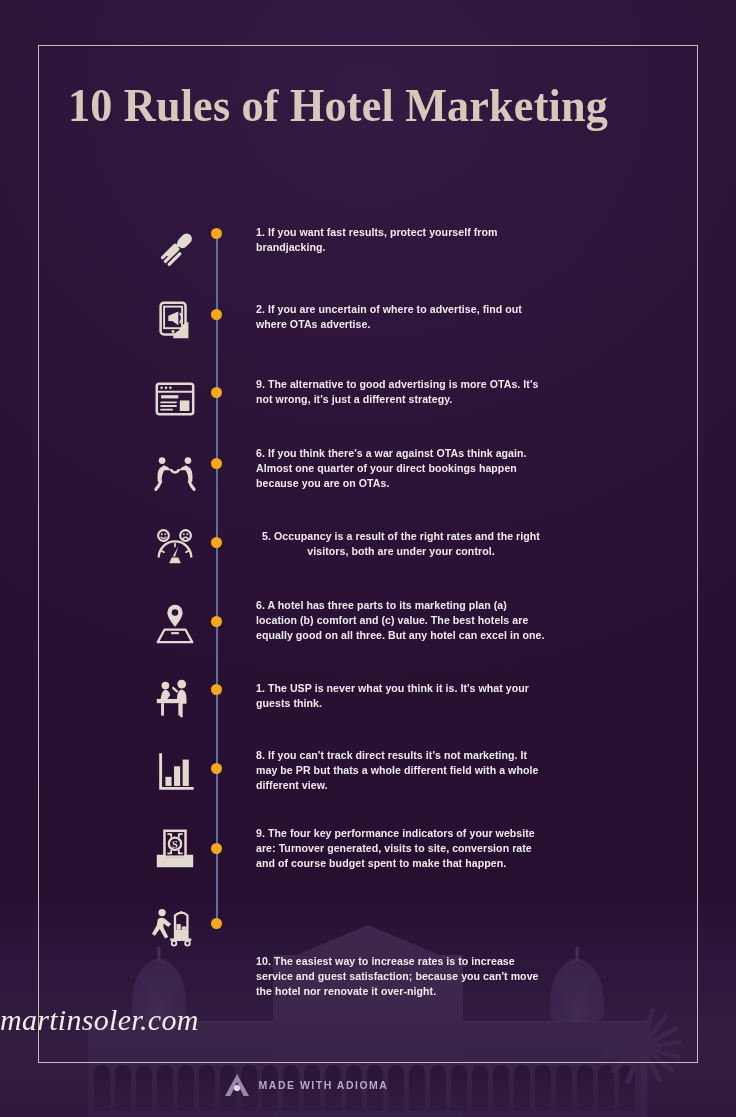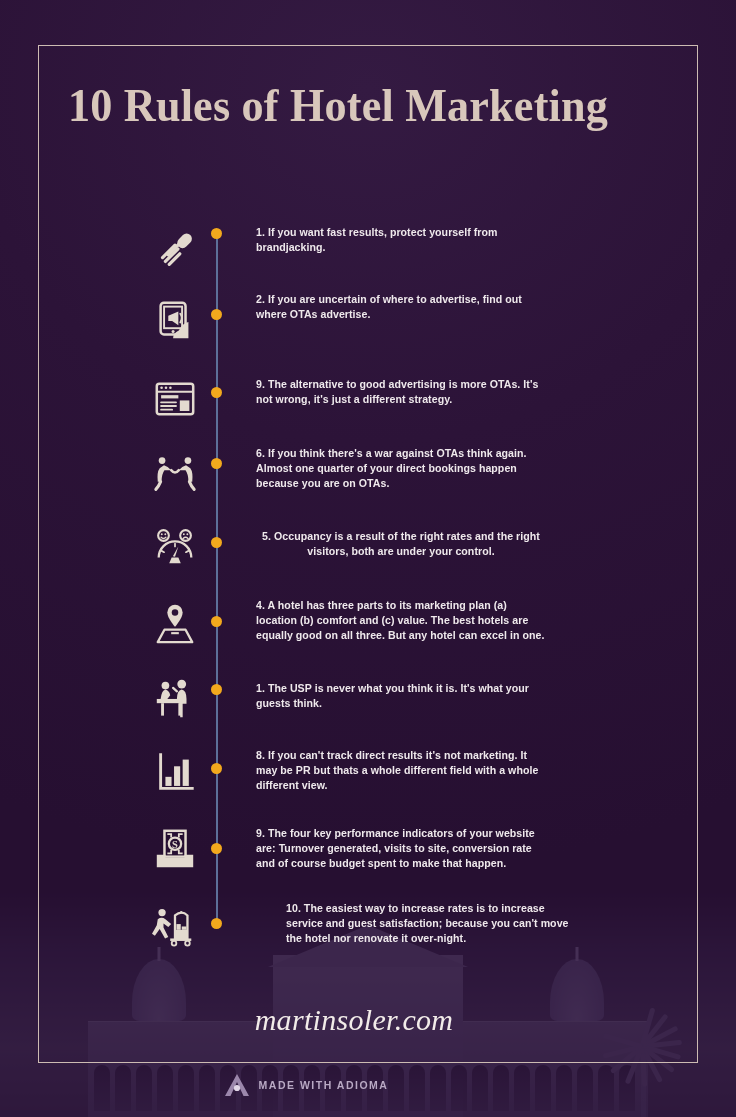--- a/index.html
+++ b/index.html
@@ -138,22 +138,22 @@
     width:290px;
     font-size:10.6px;
     line-height:15px;
     font-weight:bold;
     color:#efe9ec;
     letter-spacing:.05px;
   }
 
   
   .site {
-    position:absolute; left:12px; top:1003px; width:684px;
-    text-align:center;
+    position:absolute; left:0; top:1003px; width:684px;
+    text-align:left;
     font-family:"Liberation Serif", serif;
     font-style:italic;
     font-size:30px;
     color:#f2ece9;
     letter-spacing:.3px;
   }
 
   .made {
     position:absolute; left:0; bottom:20px; width:612px;
     display:flex; align-items:center; justify-content:center; gap:9px;
@@ -251,21 +251,21 @@
           <svg viewBox="0 0 48 48" width="46" height="46">
       <rect x="9" y="5" width="26" height="33" rx="3.4" fill="none" stroke="#e3dacf" stroke-width="2.6"></rect>
       <rect x="12.6" y="9" width="18.8" height="22.5" fill="none" stroke="#e3dacf" stroke-width="2"></rect>
       <circle cx="22" cy="35" r="1.6" fill="#e3dacf"></circle>
       <path d="M17 18.5 L17 24 L21 24 L27.5 28.5 L27.5 14 Z" fill="#e3dacf"></path>
       <path d="M29.5 16.5 q3 4 0 9" fill="none" stroke="#e3dacf" stroke-width="1.9" stroke-linecap="round"></path>
       <path d="M28 34 q3.5 -8 10 -9 l0 17 -16 0 q0 -5 6 -8 z" fill="#e3dacf"></path>
     </svg>
         </div>
         <div class="dot" style="top: 309px;"></div>
-        <div class="rule-text" style="top: 292px;">2. If you are uncertain of where to advertise, find out where OTAs advertise.</div>
+        <div class="rule-text" style="top: 302px;">2. If you are uncertain of where to advertise, find out where OTAs advertise.</div>
       </div>
       <div class="rule">
         <div class="icon-box" style="top: 368px;">
           <svg viewBox="0 0 48 48" width="46" height="46">
       <rect x="5" y="8" width="38" height="32" rx="2.6" fill="none" stroke="#e3dacf" stroke-width="2.6"></rect>
       <line x1="5" y1="16.5" x2="43" y2="16.5" stroke="#e3dacf" stroke-width="2.2"></line>
       <circle cx="10" cy="12.3" r="1.35" fill="#e3dacf"></circle>
       <circle cx="14.6" cy="12.3" r="1.35" fill="#e3dacf"></circle>
       <circle cx="19.2" cy="12.3" r="1.35" fill="#e3dacf"></circle>
       <rect x="9.5" y="20" width="18" height="3.4" fill="#e3dacf"></rect>
@@ -322,21 +322,21 @@
       <div class="rule">
         <div class="icon-box" style="top: 592px;">
           <svg viewBox="0 0 48 48" width="46" height="46">
       <path d="M24 5 a8 8 0 0 1 8 8 c0 6 -8 15 -8 15 s-8 -9 -8 -15 a8 8 0 0 1 8 -8 z" fill="#e3dacf"></path>
       <circle cx="24" cy="13" r="3.4" fill="#2c1338"></circle>
       <path d="M13 31 L35 31 L42 44 L6 44 Z" fill="none" stroke="#e3dacf" stroke-width="2.4" stroke-linejoin="round"></path>
       <rect x="20" y="33.5" width="8" height="2.2" fill="#e3dacf"></rect>
     </svg>
         </div>
         <div class="dot" style="top: 616px;"></div>
-        <div class="rule-text" style="top: 598px;">4. A hotel has three parts to its marketing plan (a) location (b) comfort and (c) value. The best hotels are equally good on all three. But any hotel can excel in one.</div>
+        <div class="rule-text" style="top: 598px;">6. A hotel has three parts to its marketing plan (a) location (b) comfort and (c) value. The best hotels are equally good on all three. But any hotel can excel in one.</div>
       </div>
       <div class="rule">
         <div class="icon-box" style="top: 667px;">
           <svg viewBox="0 0 48 48" width="46" height="46">
       <circle cx="14" cy="11" r="4" fill="#e3dacf"></circle>
       <path d="M9 25 q1 -9 5 -10 q4 1 5 6 l-3 4 z" fill="#e3dacf"></path>
       <circle cx="31" cy="9.5" r="4.6" fill="#e3dacf"></circle>
       <path d="M26 25 q0 -9 5 -10 q5 1 5 10 l0 5 -4 0 l0 14 -2.6 0 l0 -14 -1 0 z" fill="#e3dacf"></path>
       <path d="M22 13.5 L26 17" stroke="#e3dacf" stroke-width="2.4" stroke-linecap="round"></path>
       <rect x="5" y="25" width="27" height="4.4" fill="#e3dacf"></rect>
@@ -386,21 +386,21 @@
       <line x1="30.5" y1="8.5" x2="30.5" y2="11" stroke="#e3dacf" stroke-width="2"></line>
       <rect x="24" y="28" width="13" height="9" fill="#e3dacf"></rect>
       <rect x="25.5" y="22" width="4.5" height="6" fill="#e3dacf"></rect>
       <rect x="31" y="24.5" width="5" height="3.5" fill="#e3dacf"></rect>
       <rect x="19" y="37" width="22" height="2.6" fill="#e3dacf"></rect>
       <circle cx="23" cy="42" r="2.4" fill="none" stroke="#e3dacf" stroke-width="1.9"></circle>
       <circle cx="37" cy="42" r="2.4" fill="none" stroke="#e3dacf" stroke-width="1.9"></circle>
     </svg>
         </div>
         <div class="dot" style="top: 918px;"></div>
-        <div class="rule-text" style="top: 901px; margin-left: 30px;">10. The easiest way to increase rates is to increase service and guest satisfaction; because you can't move the hotel nor renovate it over-night.</div>
+        <div class="rule-text" style="top: 954px;">10. The easiest way to increase rates is to increase service and guest satisfaction; because you can't move the hotel nor renovate it over-night.</div>
       </div>
     </div>
 
   <div class="site">martinsoler.com</div>
 
   <div class="made">
     <span class="logo">
       <svg viewBox="0 0 26 24" width="26" height="24" aria-hidden="true">
         <path d="M13 1 L25 23 L19.5 23 L13 9 L6.5 23 L1 23 Z" fill="#9b87ab"></path>
         <circle cx="13" cy="15" r="3.1" fill="#e2d8e8"></circle>

